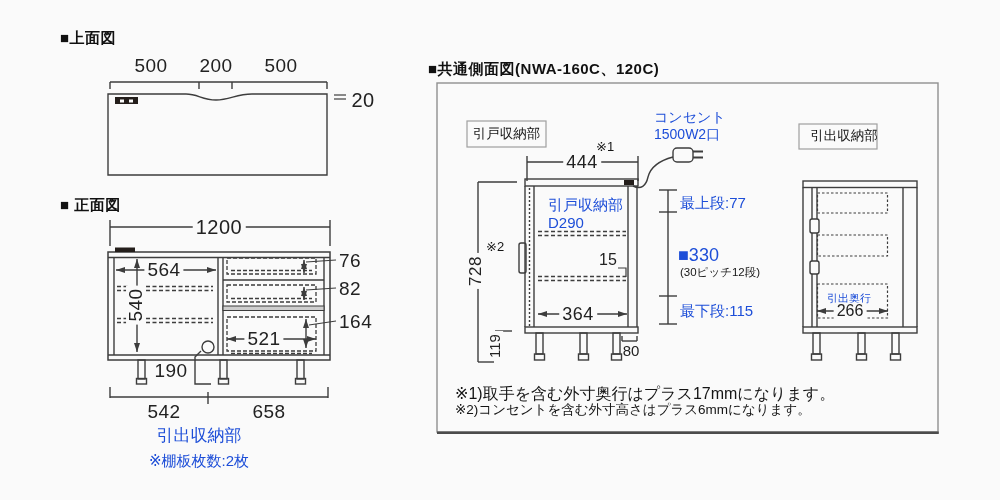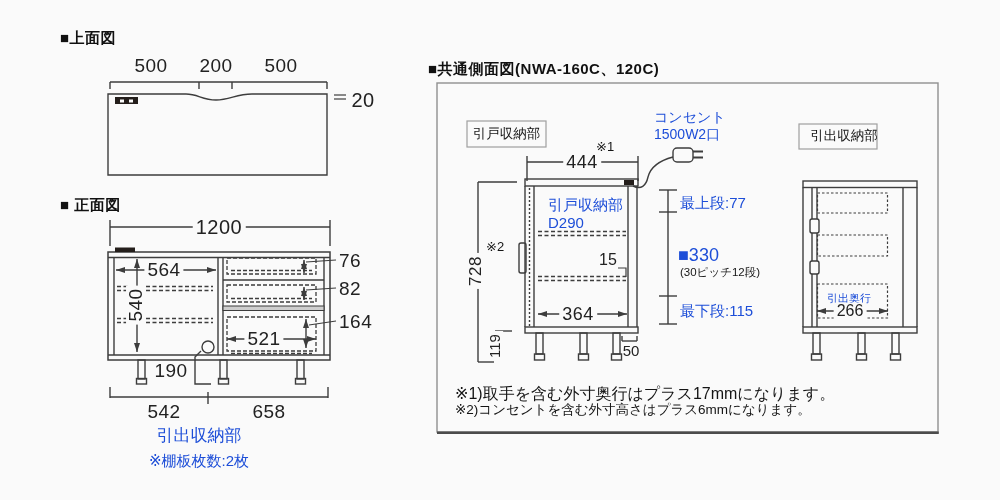--- a/index.html
+++ b/index.html
@@ -233,21 +233,21 @@
 <div class="abs jp" style="left:654px;top:127px;font-size:14px">1500W2口</div>
 <div class="abs jp-s" style="left:596px;top:140px">※1</div>
 <div class="abs dim-m c mask" style="left:582px;top:162px;font-size:18px">444</div>
 <div class="abs jp" style="left:548px;top:197px">引戸収納部</div>
 <div class="abs jp" style="left:548px;top:215px">D290</div>
 <div class="abs dim-s c" style="left:608px;top:260px;font-size:16px">15</div>
 <div class="abs dim-m c mask" style="left:578px;top:314px;font-size:18px">364</div>
 <div class="abs dim-m cr mask" style="left:476px;top:271px">728</div>
 <div class="abs jp-s" style="left:486px;top:240px">※2</div>
 <div class="abs dim-s cr mask" style="left:495px;top:346px">119</div>
-<div class="abs dim-s c" style="left:631px;top:351px">50</div>
+<div class="abs dim-s c" style="left:631px;top:351px">80</div>
 <div class="abs jp" style="left:680px;top:195px">最上段:77</div>
 <div class="abs jp" style="left:678px;top:246px;font-size:18px">■330</div>
 <div class="abs jp-s" style="left:680px;top:266px;font-size:11.5px">(30ピッチ12段)</div>
 <div class="abs jp" style="left:680px;top:303px">最下段:115</div>
 <div class="abs jp c" style="left:849px;top:299px;font-size:11px">引出奥行</div>
 <div class="abs dim-s c mask" style="left:850px;top:311px;font-size:16px">266</div>
 <div class="abs jp-s" style="left:455px;top:386px;font-size:16px">※1)取手を含む外寸奥行はプラス17mmになります。</div>
 <div class="abs jp-s" style="left:455px;top:403px;font-size:13.5px">※2)コンセントを含む外寸高さはプラス6mmになります。</div>
 
 </div>

